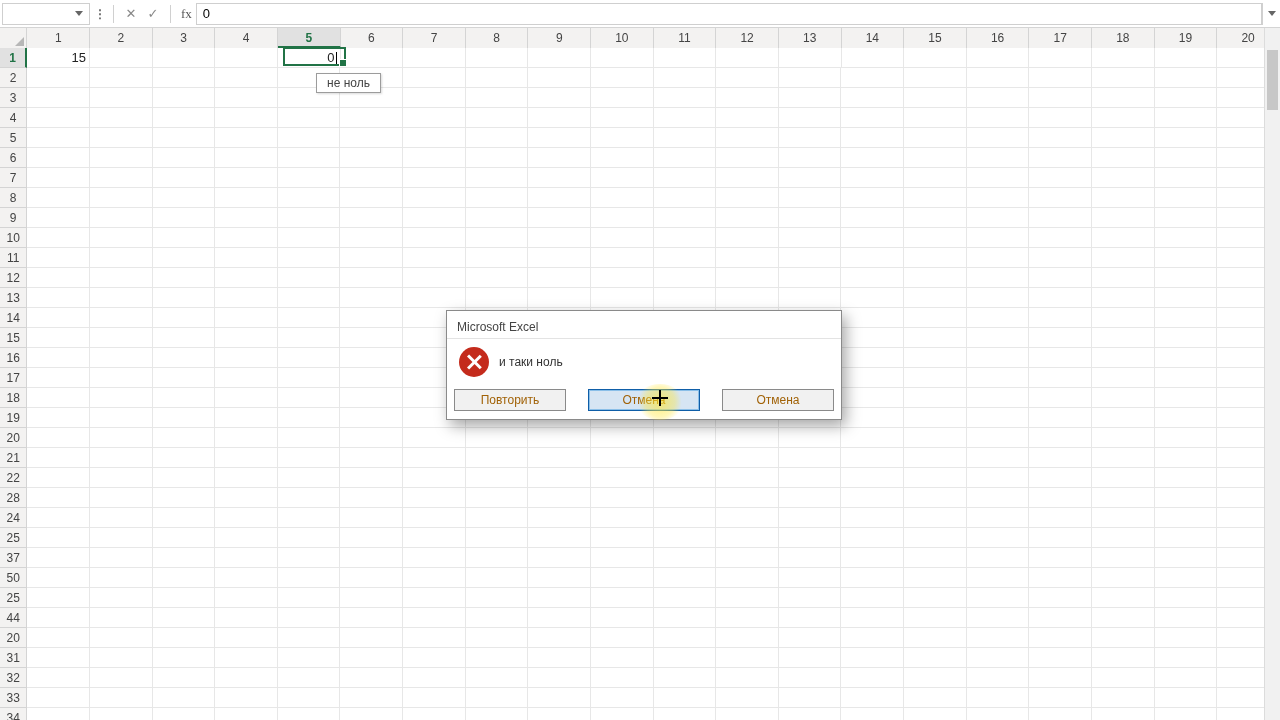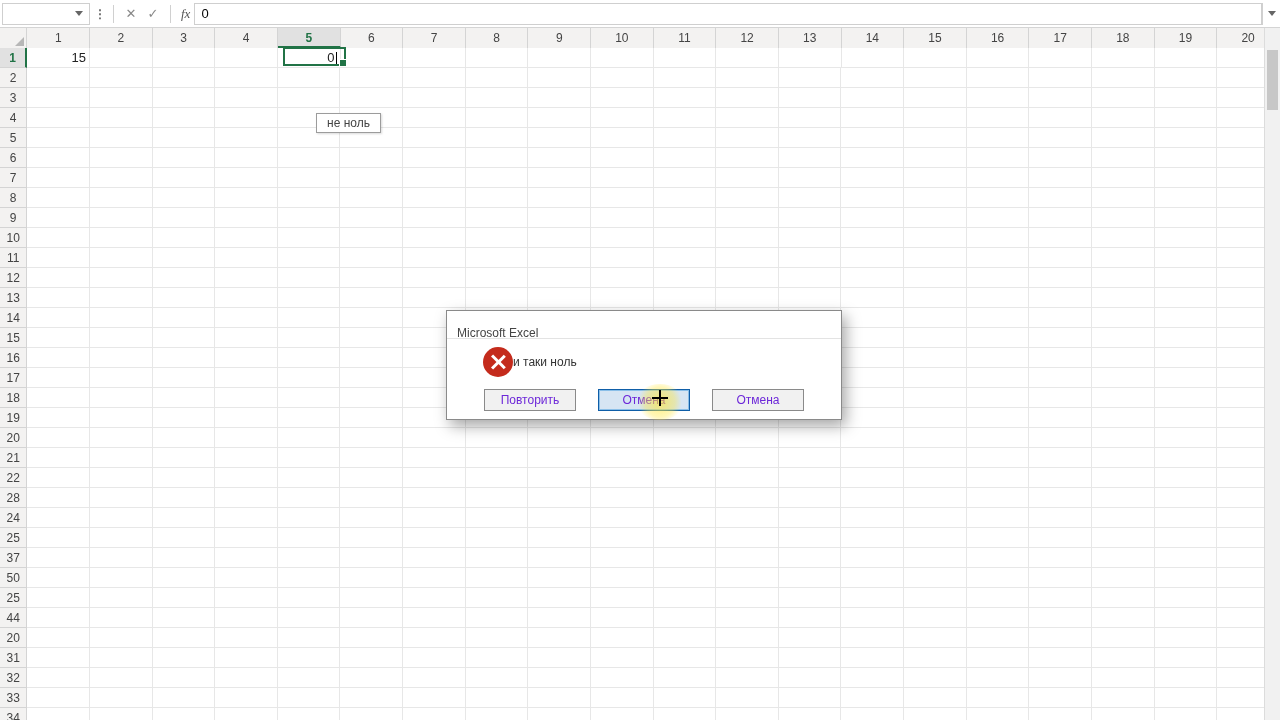--- a/index.html
+++ b/index.html
@@ -46,21 +46,21 @@
   color: #666; font-weight: bold; padding: 0 2px; letter-spacing: -1px;
 }
 .fb-btn {
   width: 22px; height: 22px;
   display: flex; align-items: center; justify-content: center;
   color: #777; font-size: 13px;
 }
 .fb-btn.cancel { color: #888; }
 .fb-btn.accept { color: #888; }
 .fx-label {
-  font-style: italic; font-family: "Cambria Math", serif;
+  font-family: "Cambria Math", serif;
   font-size: 13px; color: #555; padding: 0 4px;
 }
 .formula-input {
   flex: 1;
   height: 22px;
   border: 1px solid #cfcfcf;
   padding: 2px 6px;
   font-size: 13px;
   outline: none;
 }
@@ -185,21 +185,20 @@
 
 
 .cell-tooltip {
   position: absolute;
   background: #fff;
   border: 1px solid #9c9c9c;
   padding: 2px 10px;
   font-size: 12px;
   color: #444;
   box-shadow: 1px 1px 2px rgba(0,0,0,.15);
-  margin-top: 40px;
 }
 
 
 .v-scroll {
   position: absolute;
   right: 0; top: 0;
   width: 16px;
   height: 100%;
   background: #f1f1f1;
   border-left: 1px solid #dcdcdc;
@@ -216,32 +215,31 @@
   position: absolute;
   left: 446px; top: 310px;
   width: 396px; height: 110px;
   background: #fff;
   border: 1px solid #8a8a8a;
   box-shadow: 4px 6px 14px rgba(0,0,0,.35);
 }
 .dlg-title {
   height: 28px;
   line-height: 28px;
-  padding: 8px 10px;
+  padding: 2px 10px;
   font-size: 12px;
   color: #444;
   background: #fff;
   border-bottom: 1px solid #e3e3e3;
 }
 .dlg-body {
   display: flex;
   align-items: center;
   padding: 8px 12px;
-  gap: 0;
-  margin-left: 24px;
+  gap: 10px;
 }
 .err-icon {
   width: 30px; height: 30px;
   border-radius: 50%;
   background: #c42b1c;
   position: relative;
   flex-shrink: 0;
 }
 .err-icon::before, .err-icon::after {
   content: "";
@@ -253,26 +251,26 @@
 .err-icon::before { transform: rotate(45deg); }
 .err-icon::after  { transform: rotate(-45deg); }
 .dlg-msg { font-size: 12px; color: #333; }
 .dlg-buttons {
   display: flex;
   justify-content: center;
   gap: 22px;
   padding: 4px 0 10px;
 }
 .dlg-btn {
-  width: 92px;
+  width: 112px;
   height: 22px;
   border: 1px solid #8a8a8a;
   background: #f1f1f1;
   font-size: 12px;
-  color: #6d28d9;
+  color: #a16207;
   cursor: pointer;
 }
 .dlg-btn.default {
   border: 1px solid #0f5ea8;
   background: #d6e5f3;
   box-shadow: inset 0 0 0 1px #8abfe8;
 }
 
 
 .cursor-glow {

